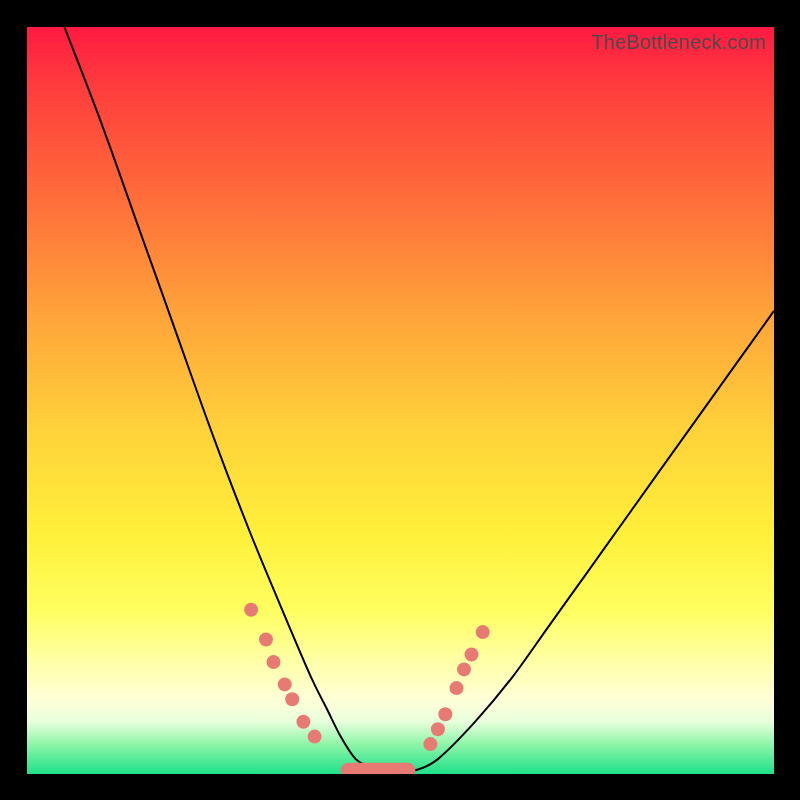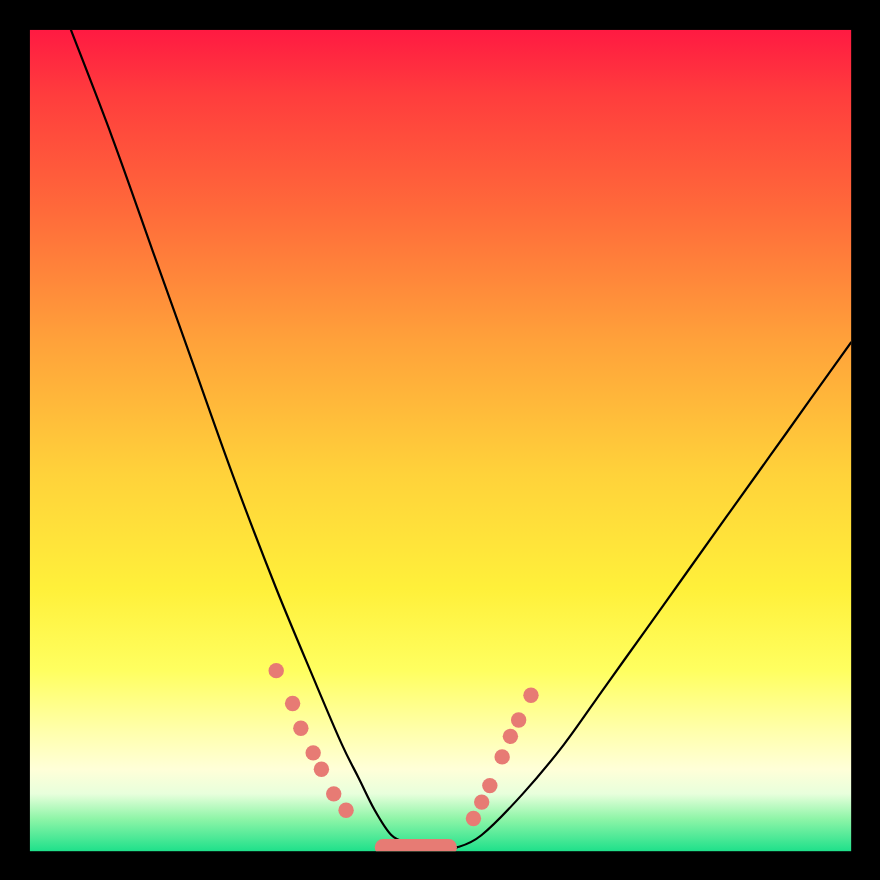--- a/index.html
+++ b/index.html
@@ -72,20 +72,21 @@
   }
 </style>
 </head>
 <body>
 
 <div class="stage">
 
   <div class="plot-area">
     <div class="gradient-bg"></div>
 
+    <div class="watermark">TheBottleneck.com</div>
 
     <svg class="curve" viewBox="0 0 747 747" preserveAspectRatio="none">
       <path id="main-curve" class="curve-path" d="M 37.4 0.0 C 43.6 16.2, 62.3 63.5, 74.7 97.1 C 87.2 130.7, 99.6 166.8, 112.0 201.7 C 124.5 236.6, 137.0 271.4, 149.4 306.3 C 161.8 341.1, 174.3 377.2, 186.8 410.8 C 199.2 444.5, 211.7 476.8, 224.1 508.0 C 236.5 539.1, 251.5 573.9, 261.4 597.6 C 271.4 621.3, 277.6 636.2, 283.9 649.9 C 290.1 663.6, 293.8 669.8, 298.8 679.8 C 303.8 689.7, 308.8 700.9, 313.7 709.6 C 318.7 718.4, 323.7 727.1, 328.7 732.1 C 333.7 737.0, 338.6 737.7, 343.6 739.5 C 348.6 741.4, 353.6 742.6, 358.6 743.3 C 363.5 743.9, 368.5 743.3, 373.5 743.3 C 378.5 743.3, 382.2 745.1, 388.4 743.3 C 394.7 741.4, 400.9 740.2, 410.9 732.1 C 420.8 724.0, 435.8 708.4, 448.2 694.7 C 460.6 681.0, 473.1 666.1, 485.6 649.9 C 498.0 633.7, 510.4 615.0, 522.9 597.6 C 535.4 580.2, 547.8 562.7, 560.3 545.3 C 572.7 527.9, 585.2 510.4, 597.6 493.0 C 610.0 475.6, 622.5 458.2, 634.9 440.7 C 647.4 423.3, 659.9 405.9, 672.3 388.4 C 684.8 371.0, 697.2 353.6, 709.6 336.1 C 722.1 318.7, 740.8 292.6, 747.0 283.9"></path>
       <g id="dots-layer">
           <circle cx="224.1" cy="582.7" r="7" class="dot" fill="#e77b74"></circle>
           <circle cx="239.0" cy="612.5" r="7" class="dot" fill="#e77b74"></circle>
           <circle cx="246.5" cy="635.0" r="7" class="dot" fill="#e77b74"></circle>
           <circle cx="257.7" cy="657.4" r="7" class="dot" fill="#e77b74"></circle>
           <circle cx="265.2" cy="672.3" r="7" class="dot" fill="#e77b74"></circle>
           <circle cx="276.4" cy="694.7" r="7" class="dot" fill="#e77b74"></circle>

